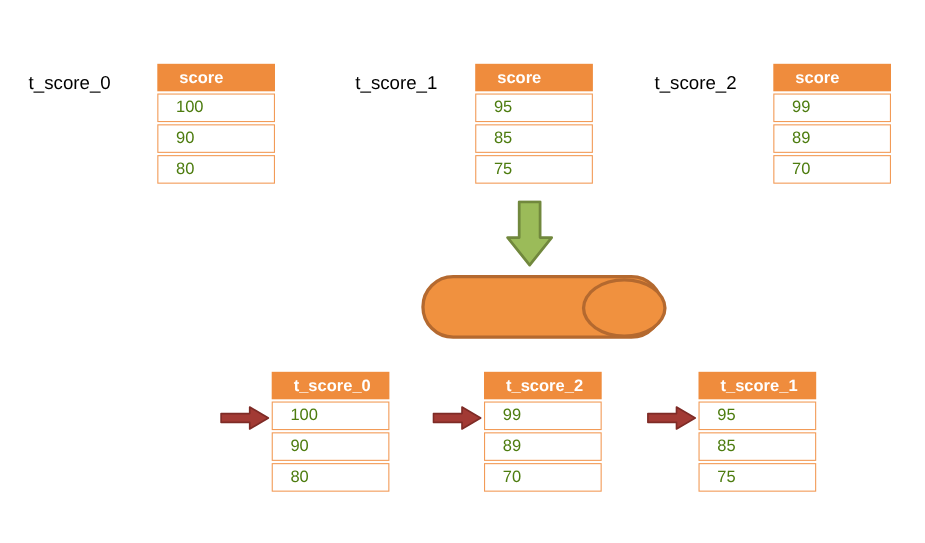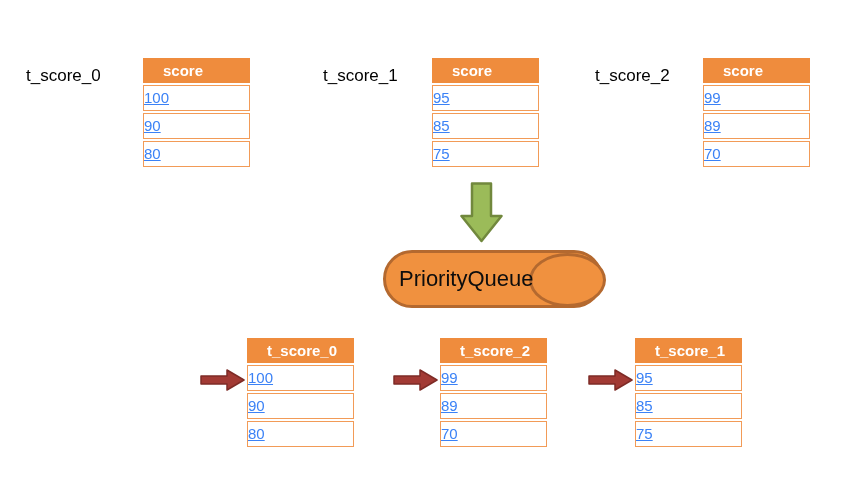--- a/index.html
+++ b/index.html
@@ -29,26 +29,25 @@
     height: 25px;
     line-height: 25px;
     padding-left: 20px;
     box-sizing: border-box;
   }
   .tbl-row {
     background: #ffffff;
     border: 1px solid var(--table-border, #F29B57);
     height: 26px;
     line-height: 24px;
-    padding-left: 0;
+    padding-left: 16px;
     margin-top: 2px;
     font-size: 15px;
-    color: #3b82f6;
+    color: #4d7c0f;
     box-sizing: border-box;
-    text-decoration: underline;
   }
   .green-arrow {
     position: absolute;
     left: 460px;
     top: 182px;
   }
   .queue-pill {
     position: absolute;
     left: 383px;
     top: 250px;
@@ -112,21 +111,20 @@
     <div class="tbl-row">89</div>
     <div class="tbl-row">70</div>
   </div>
 
   <svg class="green-arrow" width="43" height="61" viewBox="0 0 43 61">
     <polygon points="12,1.5 31,1.5 31,34 41.5,34 21.5,59 1.5,34 12,34" style="fill:var(--green-arrow-fill,#9BBB59); stroke:var(--green-arrow-border,#71883D); stroke-width:2.5; stroke-linejoin:round;"></polygon>
   </svg>
 
   <div class="queue-pill"></div>
   <div class="queue-ellipse"></div>
-  <div class="queue-label">PriorityQueue</div>
 
   <svg class="red-arrow" style="left:200px; top:369px" width="45" height="22" viewBox="0 0 45 22">
     <polygon points="1,7 27,7 27,1 44,11 27,21 27,15 1,15" style="fill:var(--red-arrow-fill,#A23A34); stroke:var(--red-arrow-border,#7E2B26); stroke-width:1.5; stroke-linejoin:round;"></polygon>
   </svg>
   <div class="tbl" style="left:247px; top:338px">
     <div class="tbl-header">t_score_0</div>
     <div class="tbl-row">100</div>
     <div class="tbl-row">90</div>
     <div class="tbl-row">80</div>
   </div>

